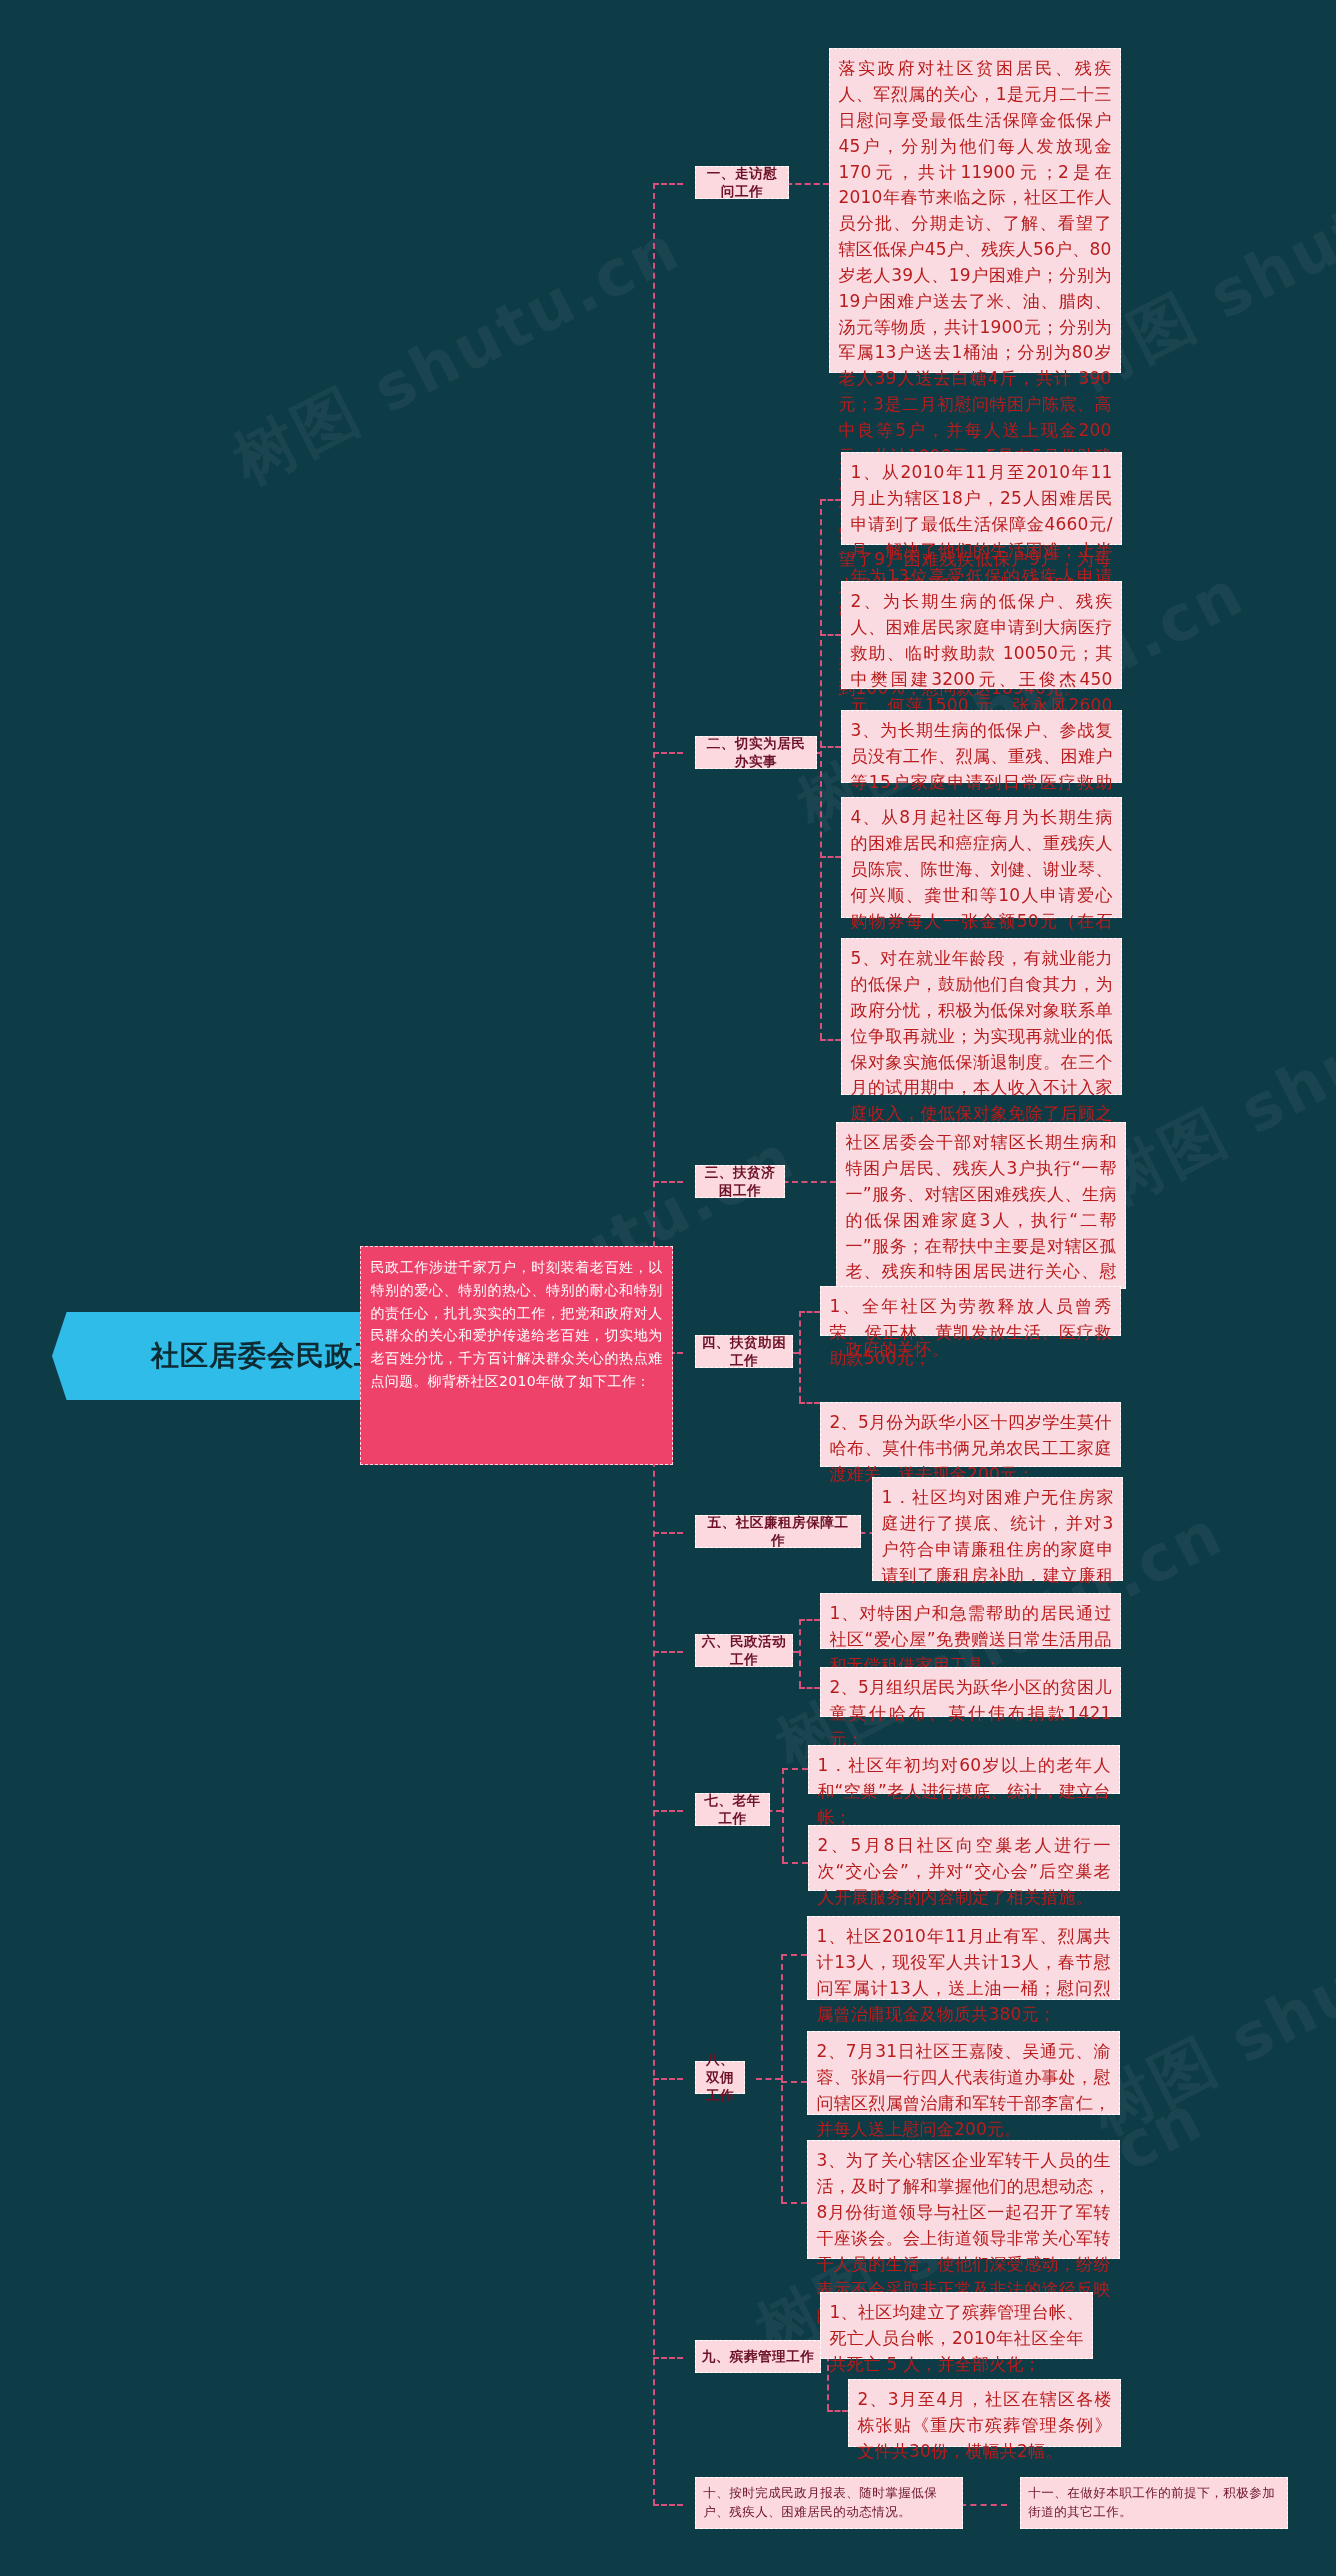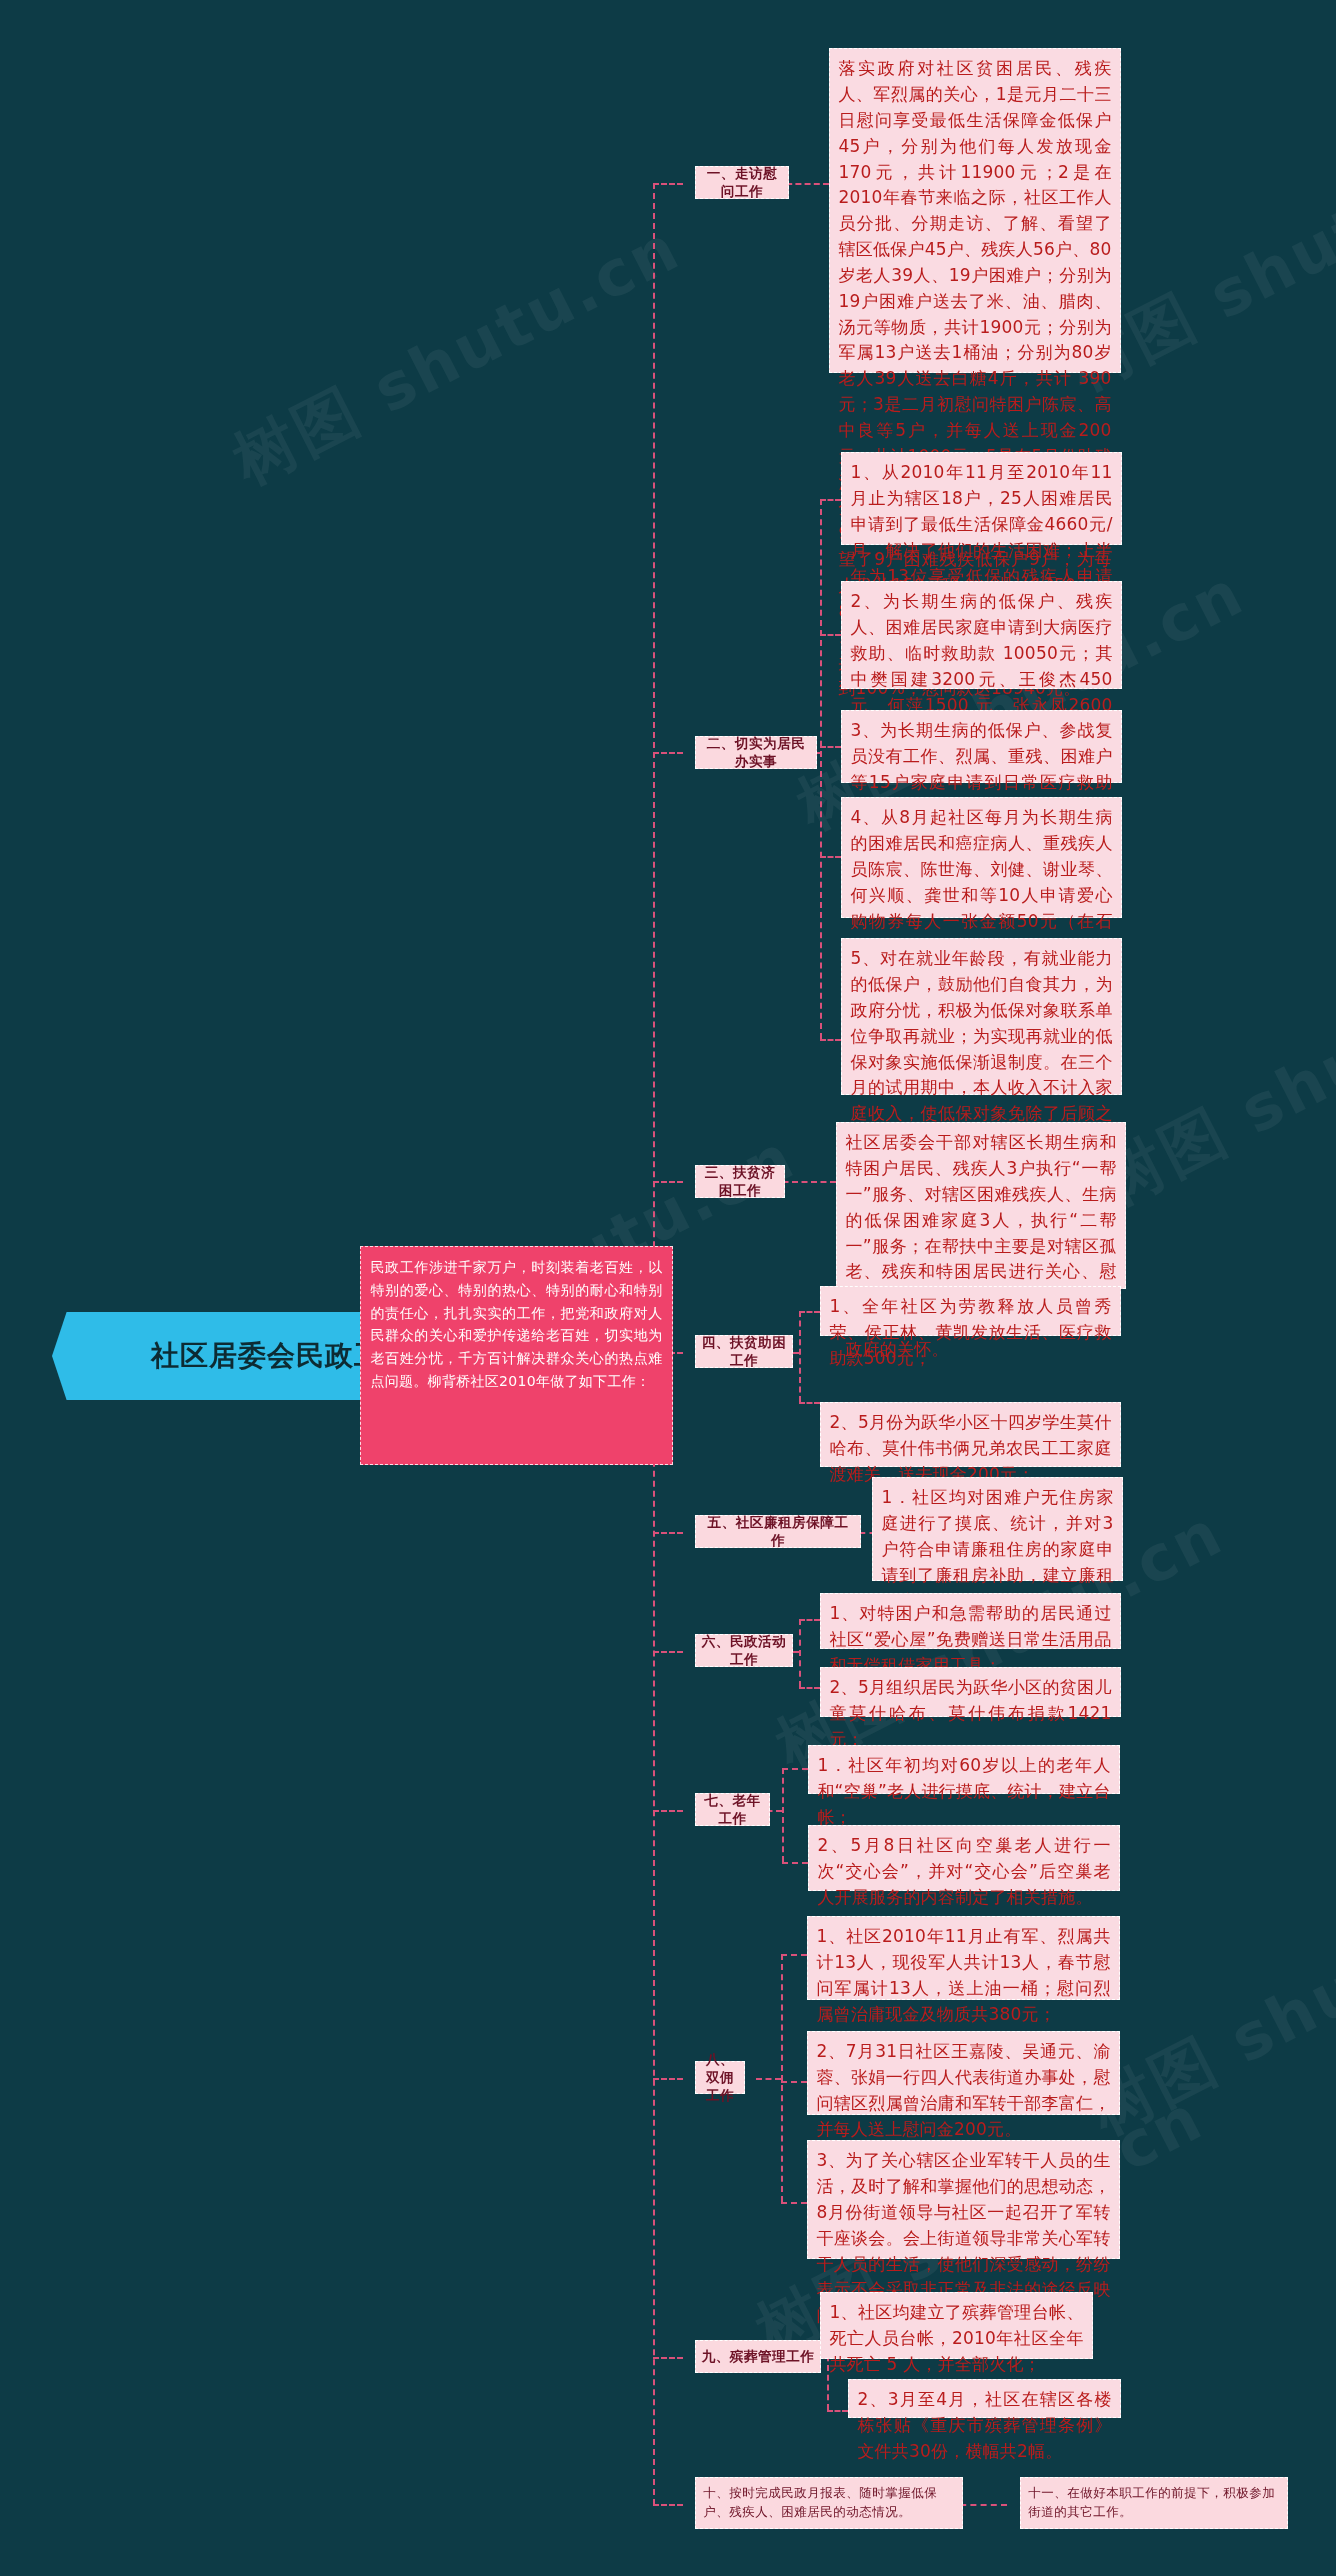--- a/index.html
+++ b/index.html
@@ -226,21 +226,21 @@
   <div class="node leaf" style="left:807px;top:2140px;width:313px;height:119px;">
     <span>3、为了关心辖区企业军转干人员的生活，及时了解和掌握他们的思想动态，8月份街道领导与社区一起召开了军转干座谈会。会上街道领导非常关心军转干人员的生活，使他们深受感动，纷纷表示不会采取非正常及非法的途径反映问题。</span>
   </div>
 
   <div class="node branch" style="left:683px;top:2340px;width:126px;height:33px;">
     <span>九、殡葬管理工作</span>
   </div>
   <div class="node leaf" style="left:820px;top:2292px;width:273px;height:67px;">
     <span>1、社区均建立了殡葬管理台帐、死亡人员台帐，2010年社区全年共死亡 5 人，并全部火化；</span>
   </div>
-  <div class="node leaf" style="left:848px;top:2379px;width:273px;height:39px;">
+  <div class="node leaf" style="left:848px;top:2379px;width:273px;height:68px;">
     <span>2、3月至4月，社区在辖区各楼栋张贴《重庆市殡葬管理条例》文件共30份，横幅共2幅。</span>
   </div>
 
   <div class="node branch" style="left:683px;top:2477px;width:268px;height:52px;font-size:12.5px;font-weight:400;text-align:left;justify-content:flex-start;line-height:1.5;padding:5.2px 7.3px;">
     <span>十、按时完成民政月报表、随时掌握低保户、残疾人、困难居民的动态情况。</span>
   </div>
   <div class="node branch" style="left:1008px;top:2477px;width:268px;height:52px;font-size:12.5px;font-weight:400;text-align:left;justify-content:flex-start;line-height:1.5;padding:5.2px 7.3px;">
     <span>十一、在做好本职工作的前提下，积极参加街道的其它工作。</span>
   </div>
 

